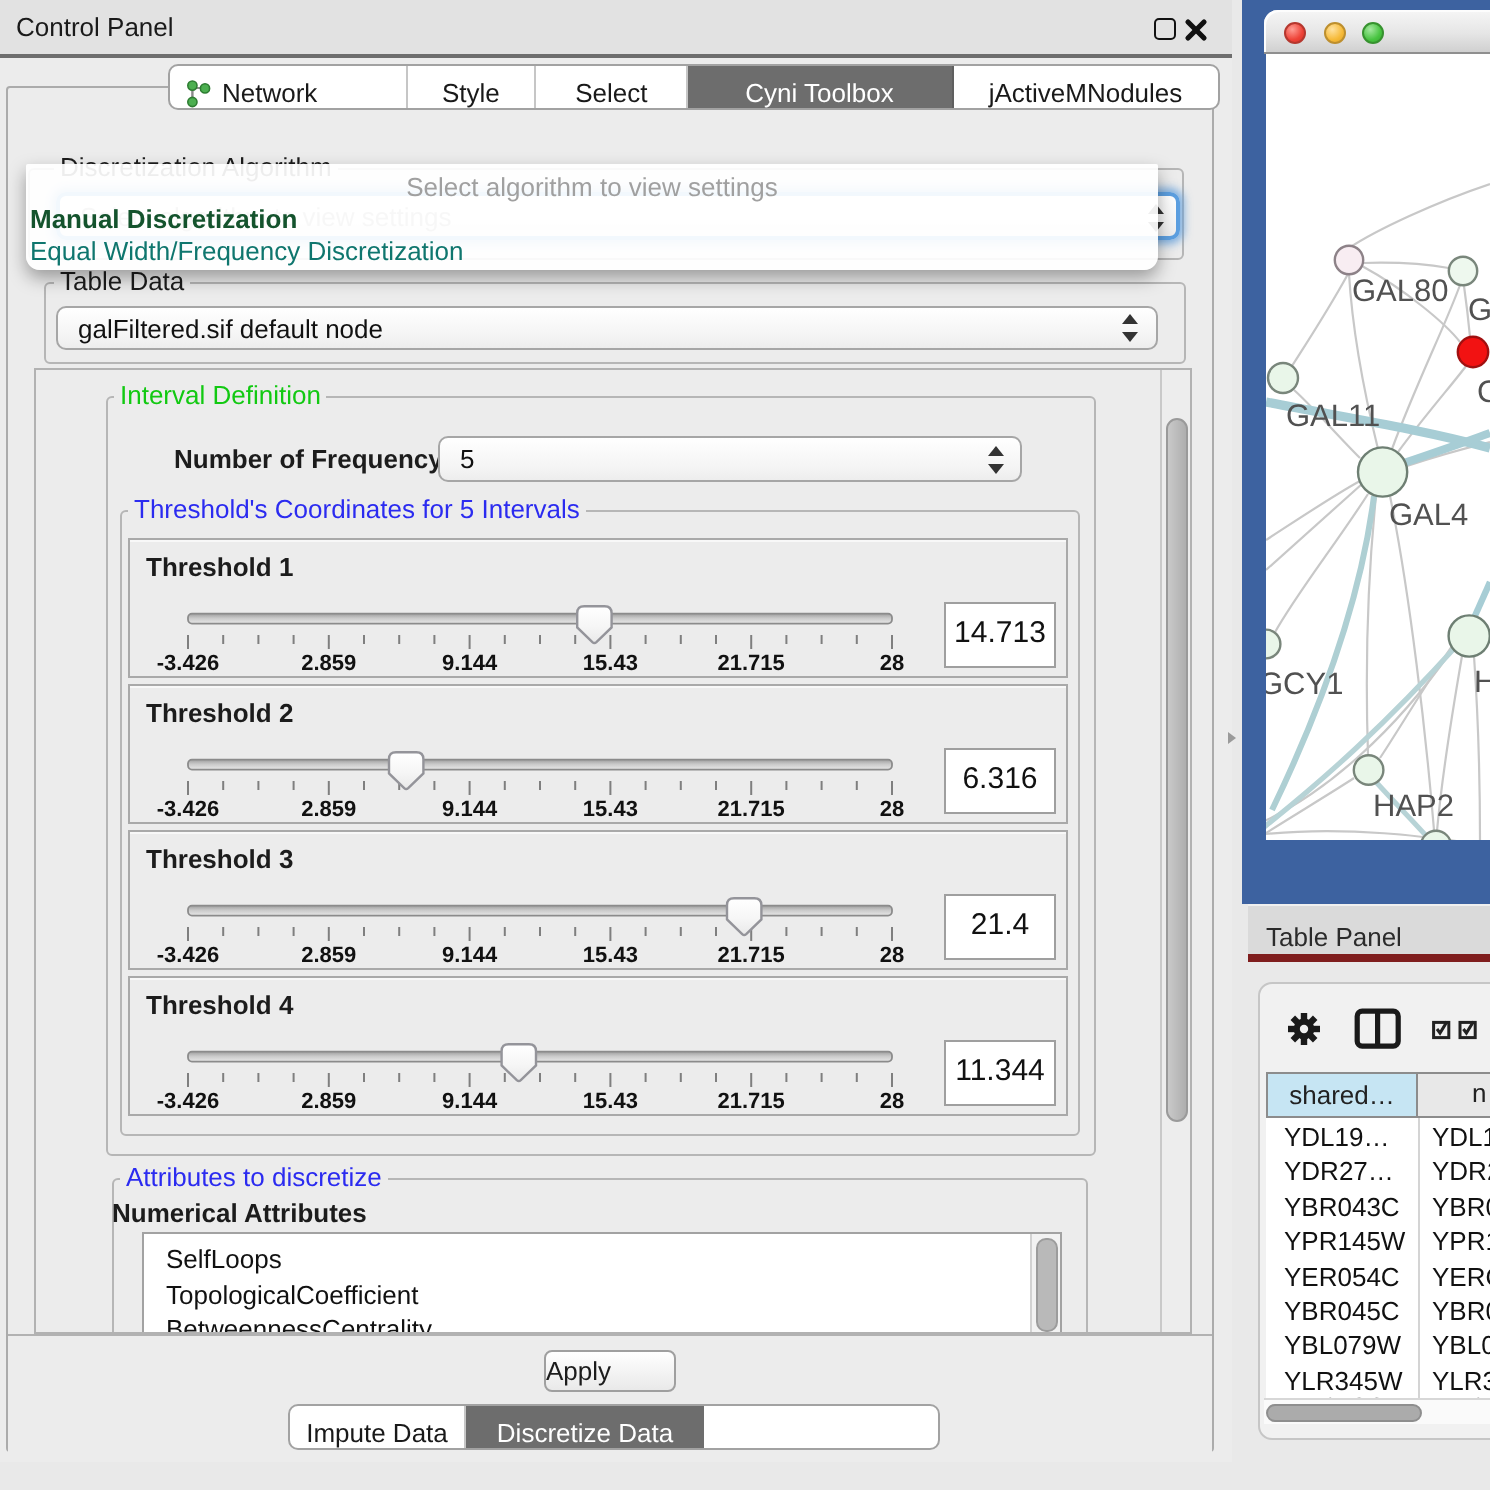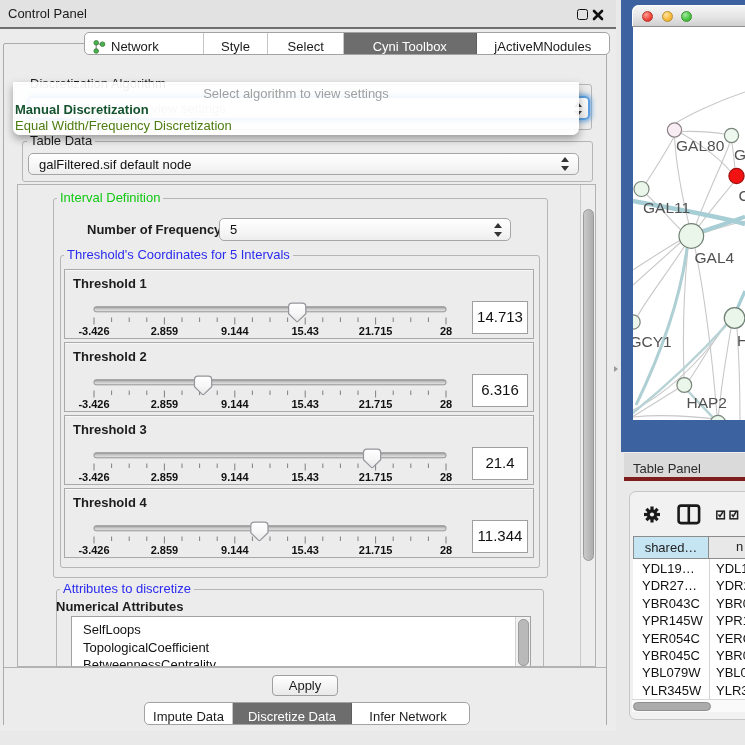--- a/index.html
+++ b/index.html
@@ -39,35 +39,35 @@
   .tbox .name { position:absolute; left:8px; top:6px; font-weight:bold; }
   .tbox svg { position:absolute; left:0; top:0; }
   .vbox { position:absolute; left:407px; top:31px; width:56px; height:33px; background:#fff; border:1.5px solid #9f9f9f; font-size:15px; color:#111; text-align:center; line-height:30px; }
   
   #numlist { position:absolute; left:53px; top:431px; width:460px; height:70px; background:#fff; border:1px solid #a2a2a2; }
   #numlist .it { position:absolute; left:11px; color:#111; }
   #numlist .sb { position:absolute; right:0; top:0; width:15px; height:100%; background:#f2f2f2; border-left:1px solid #d2d2d2; }
   #numlist .sb .th { position:absolute; left:1.5px; top:2px; width:11px; height:47px; background:#b9b9b9; border:1px solid #9c9c9c; border-radius:5px; }
   
   #applyrow { left:4px; top:667px; width:602px; height:59px; background:#ececec; border-top:1px solid #b2b2b2; }
-  #applybtn { position:absolute; left:268px; top:7px; width:66px; height:21px; background:linear-gradient(#ffffff,#e9e9e9); border:1px solid #9f9f9f; border-radius:4px; text-align:center; line-height:19px; }
+  #applybtn { position:absolute; left:268px; top:7px; width:66px; height:21px; background:linear-gradient(#ffffff,#e9e9e9); border:1px solid #9f9f9f; border-radius:4px; line-height:19px; }
   
   #net-blue { left:621px; top:0; width:124px; height:452px; background:#3d62a0; }
   #net-title { left:632px; top:5px; width:113px; height:22px; background:linear-gradient(#f6f6f6,#e6e6e6 55%,#d0d0d0); border-top-left-radius:7px; border-bottom:1px solid #8f8f8f; box-shadow:inset 1px 1px 0 #fdfdfd; }
   .light { position:absolute; top:6px; width:11px; height:11px; border-radius:50%; }
   #net-canvas { left:633px; top:27px; width:112px; height:393px; background:#fff; overflow:hidden; }
   
   #tp-bar { left:624px; top:452px; width:121px; height:29px; background:#dadada; border-bottom:4px solid #7f1d1d; box-shadow:inset 0 1px 0 #efefef; }
   #tp-bar .t { position:absolute; left:9px; top:9px; color:#2b2b2b; }
   #tbl-win { left:629px; top:491px; width:120px; height:229px; background:#f1f1f1; border:1px solid #c6c6c6; border-top-left-radius:7px; border-bottom-left-radius:7px; }
   
   #popup { left:13px; top:82px; width:566px; height:53px; background:rgba(255,255,255,0.92); border-radius:1px 1px 7px 7px; box-shadow:0 4px 9px rgba(0,0,0,0.35); }
   #popup .r1 { position:absolute; left:0; top:4px; width:100%; text-align:center; color:#a0a0a0; }
   #popup .r2 { position:absolute; left:2px; top:20px; font-weight:bold; color:#14532d; }
-  #popup .r3 { position:absolute; left:2px; top:36px; color:#4d7c0f; }
+  #popup .r3 { position:absolute; left:2px; top:36px; color:#0f766e; }
 </style>
 </head>
 <body>
 
 <div class="abs" id="cp">
   <div class="abs" id="cp-title">
       <span class="t">Control Panel</span>
     <span id="btn-float"></span>
       <svg style="position:absolute; left:592px; top:9px;" width="12" height="12" viewBox="0 0 12 12">
       <g stroke="#111" stroke-width="2.6" stroke-linecap="round">
@@ -330,21 +330,20 @@
       <div class="thumb"></div>
     </div>
 
   <div class="abs" id="applyrow">
       <div id="applybtn">Apply</div>
     </div>
 
   <div class="seg" id="botseg">
     <div style="width:88px;">Impute Data</div>
     <div style="width:119px;" class="sel">Discretize Data</div>
-    <div style="width:112px;">Infer Network</div>
   </div>
 </div>
 
 <div class="abs" style="left:614px; top:366px; width:0; height:0; border-top:3px solid transparent; border-bottom:3px solid transparent; border-left:4px solid #9a9a9a;"></div>
 
 <div class="abs" id="net-blue"></div>
 <div class="abs" id="net-title">
   <span class="light" style="left:10px; background:radial-gradient(circle at 35% 30%, #ff9d94, #ee4338 60%, #d53127); border:1px solid #b5372e;"></span>
   <span class="light" style="left:29.5px; background:radial-gradient(circle at 35% 30%, #ffe2a0, #f6ba38 60%, #e0a328); border:1px solid #bd8f2e;"></span>
   <span class="light" style="left:49px; background:radial-gradient(circle at 35% 30%, #a5e8a0, #48c441 60%, #35a92f); border:1px solid #37922f;"></span>

